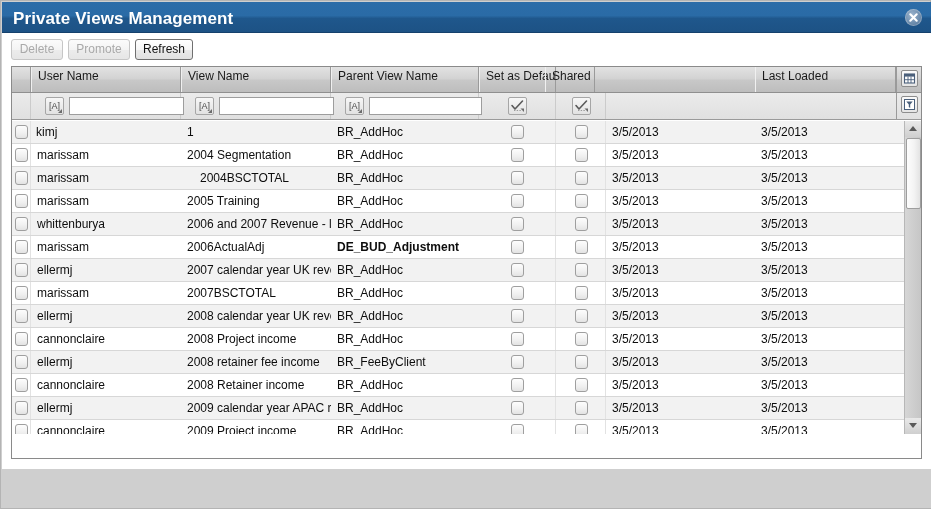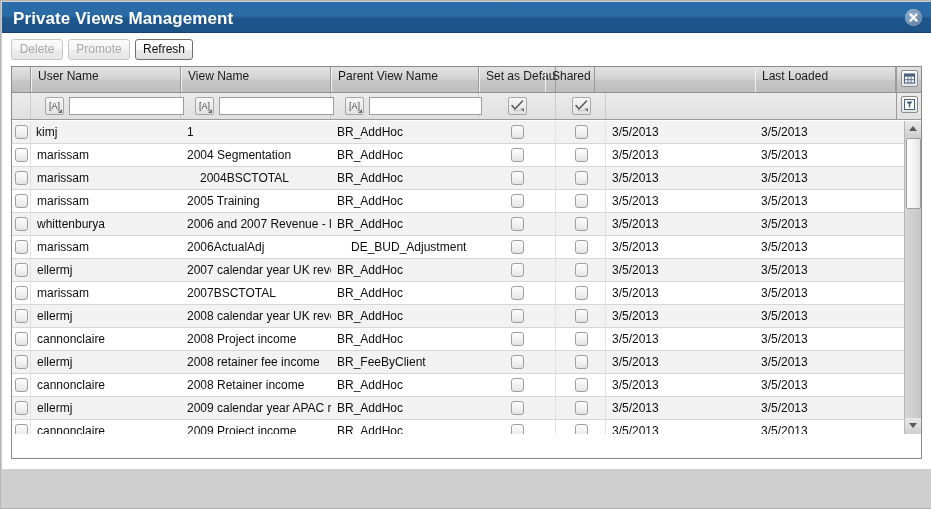--- a/index.html
+++ b/index.html
@@ -555,21 +555,21 @@
               </div>
               <div class="cell" style="left: 594px; width: 149px;">3/5/2013</div>
               <div class="cell" style="left: 743px; width: 141px;">3/5/2013</div>
             </div>
             <div class="row plain">
               <div class="cell sep" style="left: 0px; width: 19px;">
                 <span class="cbx" style="left: 3px; top: 4px;"></span>
               </div>
               <div class="cell" style="left: 19px; width: 150px;">marissam</div>
               <div class="cell" style="left: 169px; width: 150px;">2006ActualAdj</div>
-              <div class="cell" style="left: 333px; width: 148px;">DE_BUD_Adjustment</div>
+              <div class="cell" style="left: 319px; width: 148px; font-weight: bold;">DE_BUD_Adjustment</div>
               <div class="cell sep" style="left: 467px; width: 77px;">
                 <span class="cbx" style="left: 32px; top: 4px;"></span>
               </div>
               <div class="cell sep" style="left: 544px; width: 50px;">
                 <span class="cbx" style="left: 19px; top: 4px;"></span>
               </div>
               <div class="cell" style="left: 594px; width: 149px;">3/5/2013</div>
               <div class="cell" style="left: 743px; width: 141px;">3/5/2013</div>
             </div>
             <div class="row alt">

